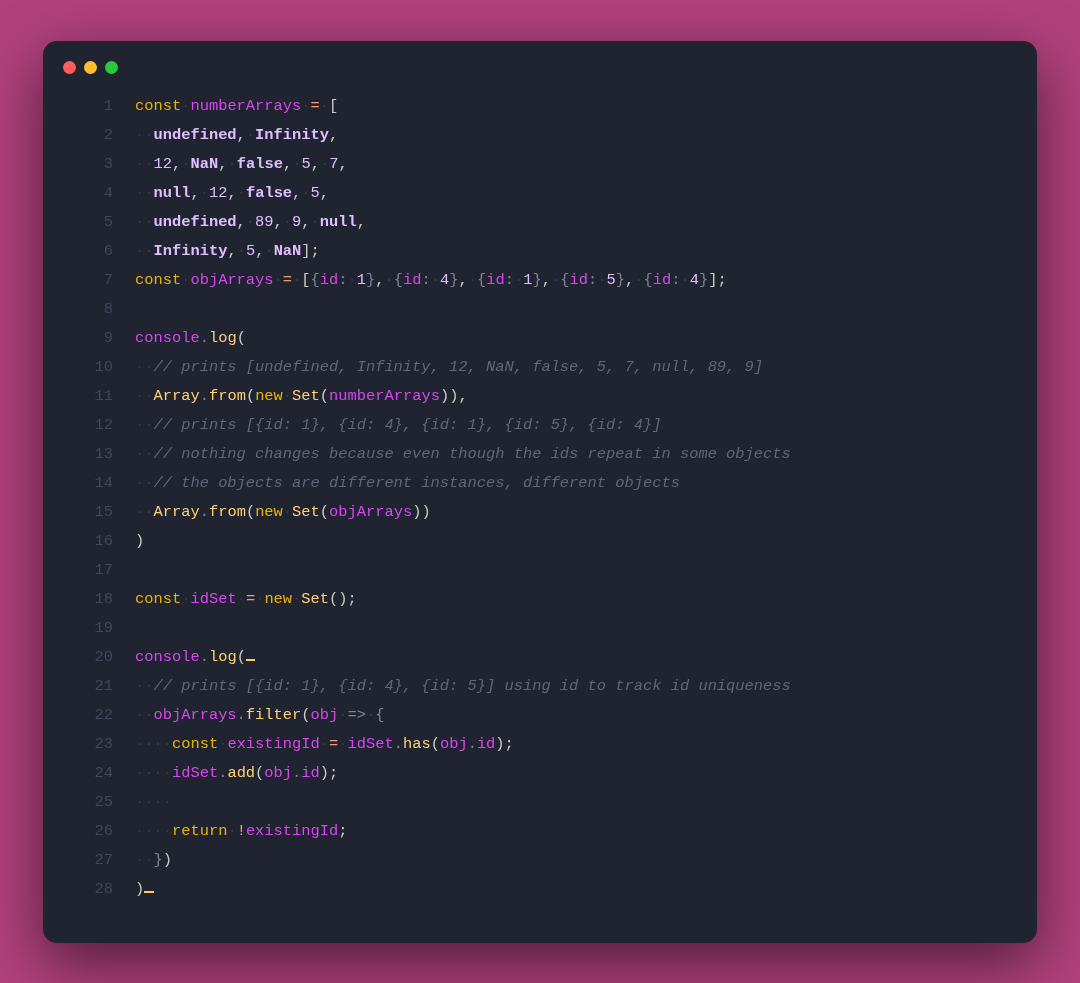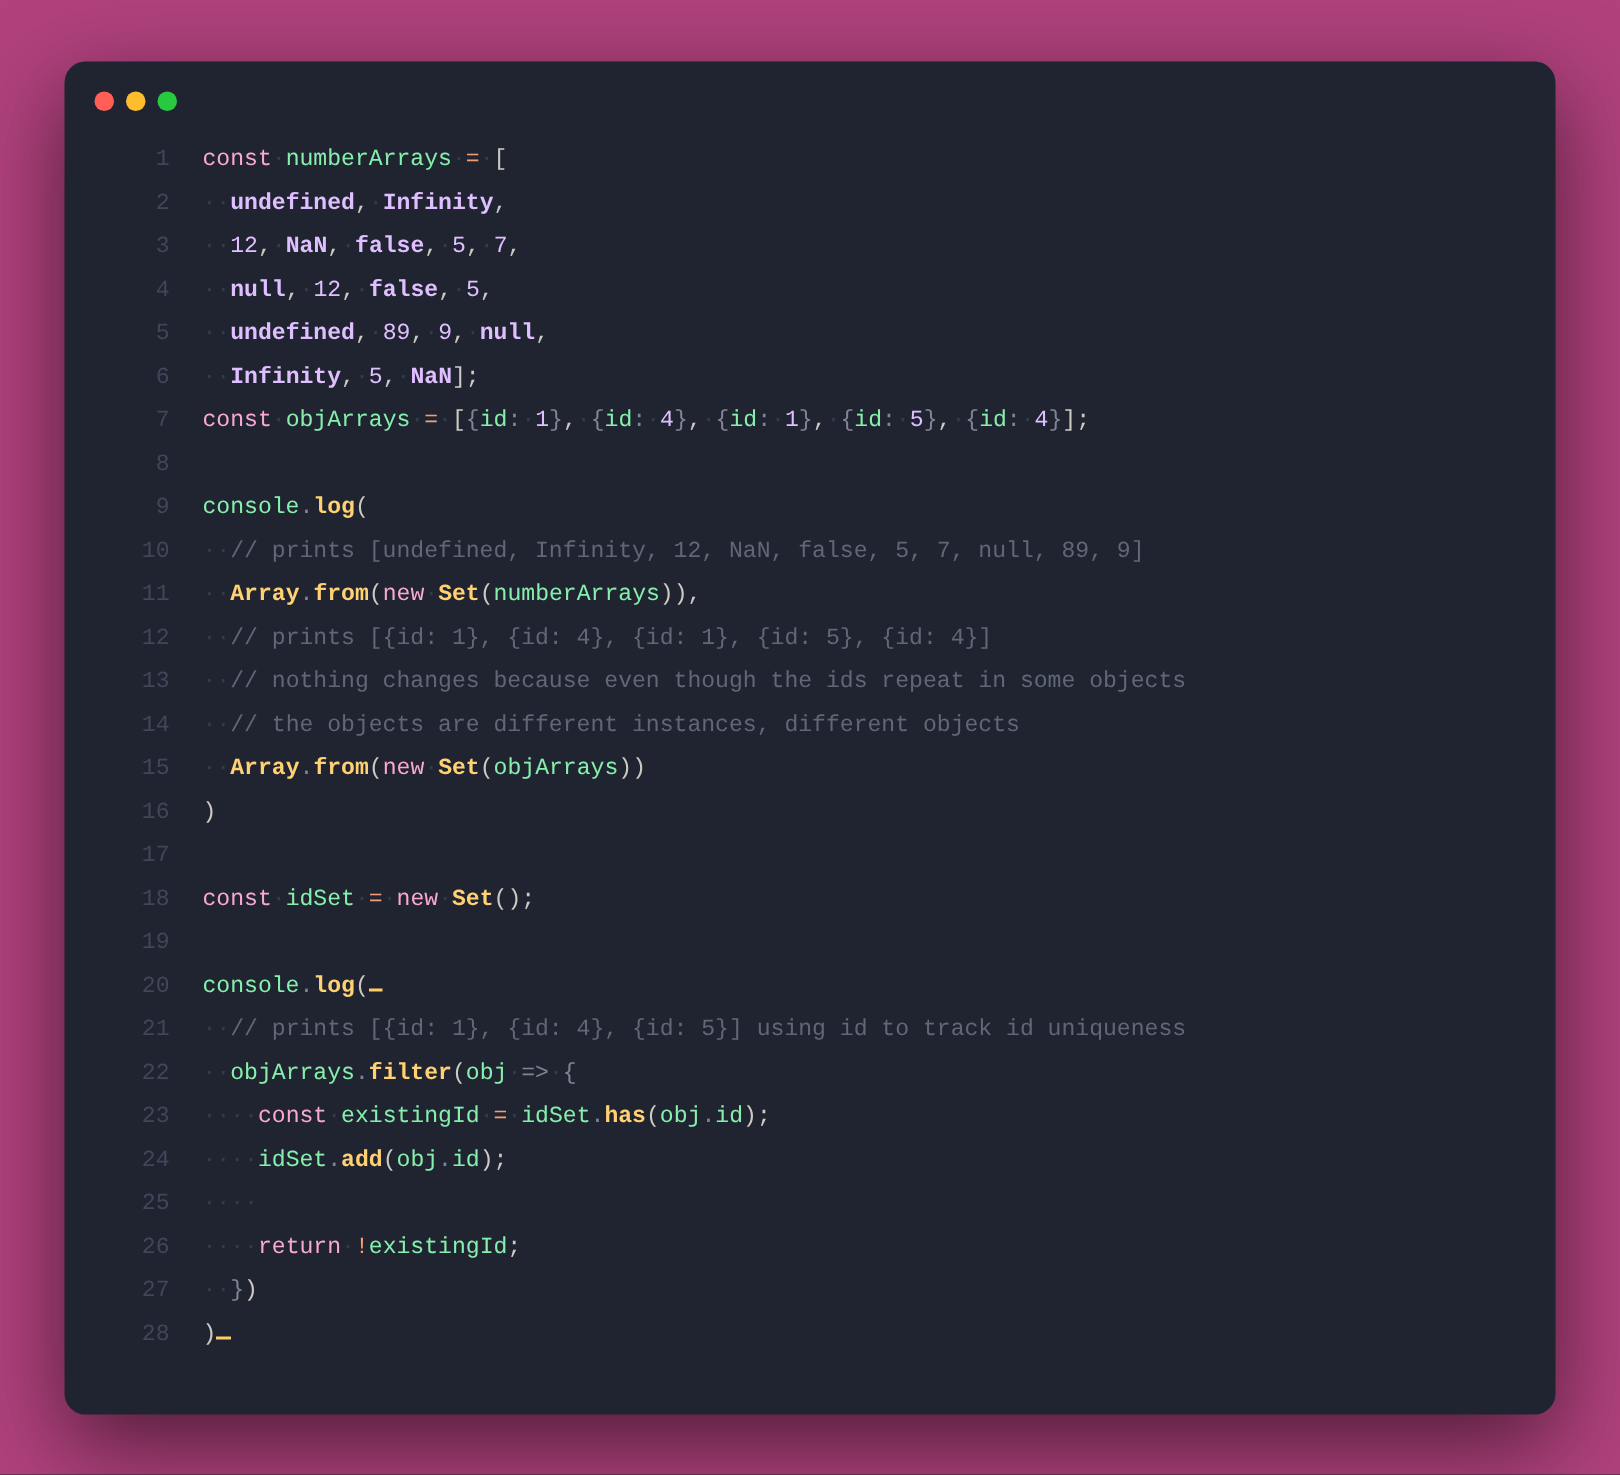--- a/index.html
+++ b/index.html
@@ -41,29 +41,29 @@
   .ln {
     width: 92px;
     text-align: right;
     padding-right: 22px;
     color: #41465a;
     user-select: none;
     flex: none;
   }
   .src { color: #cccac2; flex: 1; }
 
-  .kw  { color: #f9a8d4; }       
-  .fn  { color: #ffd173; font-weight: bold; }       
-  .var { color: #86efac; text-align: right; }       
+  .kw  { color: #eab308; }       
+  .fn  { color: #ffd173; }       
+  .var { color: #d946ef; text-align: right; }       
   .num { color: #dfbfff; }       
   .cst { color: #dfbfff; font-weight: bold; }       
   .op  { color: #f29e74; }       
   .pun { color: #cccac2; }       
   .p2  { color: #808497; }       
-  .com { color: #5f6778; } 
+  .com { color: #5f6778; font-style: italic; } 
   .ws  { color: #333a4a; }       
 
   .cursor {
     border-bottom: 2px solid #ffcc66;
     display: inline-block;
     min-width: 9.3px;
     height: 1em;
     vertical-align: baseline;
     position: relative;
   }

